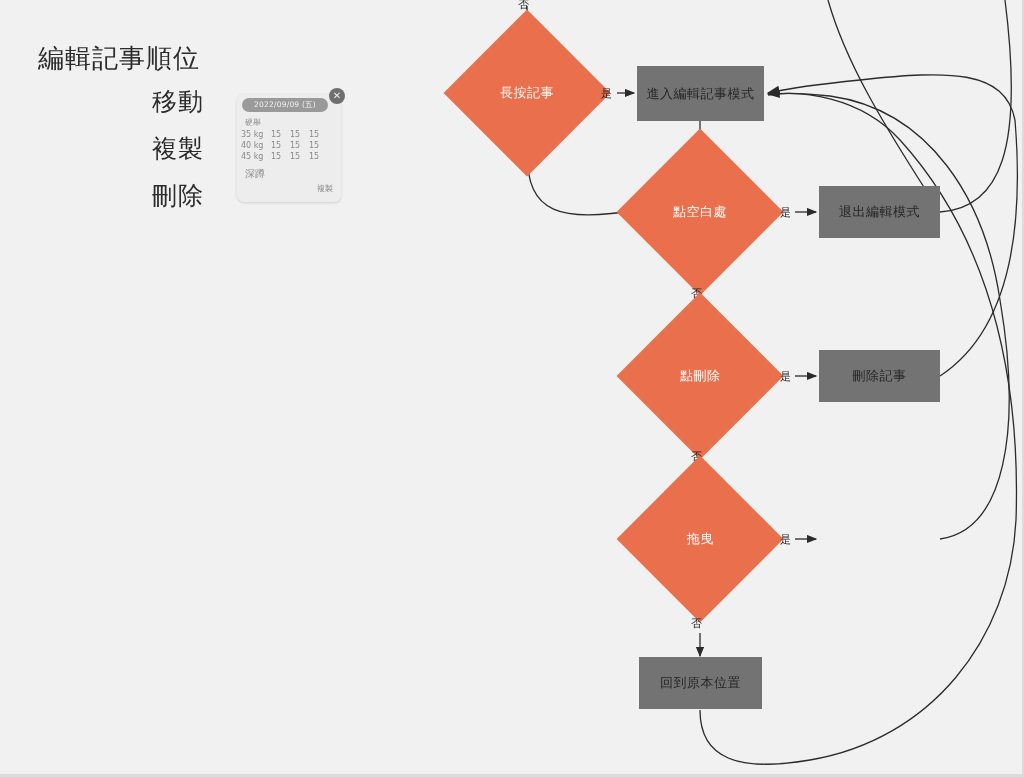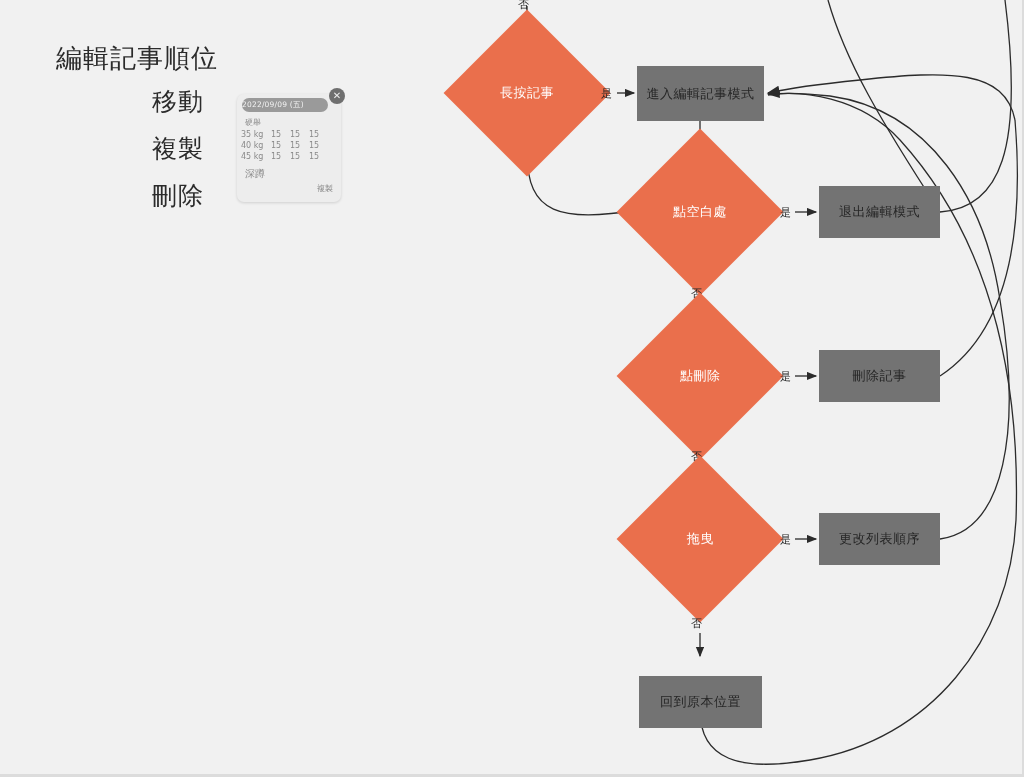--- a/index.html
+++ b/index.html
@@ -33,21 +33,21 @@
     position: absolute;
     left: 38px;
     top: 38px;
     width: 180px;
     color: #2b2b2b;
   }
   .h-main {
     font-size: 26px;
     line-height: 40px;
     letter-spacing: 1px;
-    text-align: right;
+    text-align: left;
     white-space: nowrap;
   }
   .h-sub {
     font-size: 25px;
     line-height: 47px;
     letter-spacing: 1px;
     text-align: right;
     padding-right: 14px;
     white-space: nowrap;
   }
@@ -69,20 +69,21 @@
     position: absolute;
     left: 5px;
     top: 4px;
     width: 86px;
     height: 14px;
     background: #9a9a9a;
     border-radius: 8px;
     color: #f2f2f2;
     font-size: 7.5px;
     line-height: 14px;
+    text-align: center;
     letter-spacing: 0.2px;
   }
   .card-close {
     position: absolute;
     right: -4px;
     top: -6px;
     width: 16px;
     height: 16px;
     border-radius: 50%;
     background: #6f6f6f;
@@ -300,21 +301,18 @@
   <div class="node box" style="left:819px; top:350px; width:121px; height:52px;">
     <span>刪除記事</span>
   </div>
 
   <div class="node diamond" style="left:641px; top:480px;">
     <span class="dlabel">拖曳</span>
   </div>
   <div class="edge-label" style="left:780px; top:532px;">是</div>
   <div class="edge-label" style="left:691px; top:616px;">否</div>
 
-  <div class="node box" style="left:819px; top:513px; width:121px; height:52px;">
-    <span>更改列表順序</span>
-  </div>
-
-  <div class="node box" style="left:639px; top:676px; width:123px; height:52px;font-family:Liberation Serif, serif;">
+
+  <div class="node box" style="left:639px; top:657px; width:123px; height:52px;font-family:Liberation Serif, serif;">
     <span>回到原本位置</span>
   </div>
 
 </div>
 
 </body></html>

